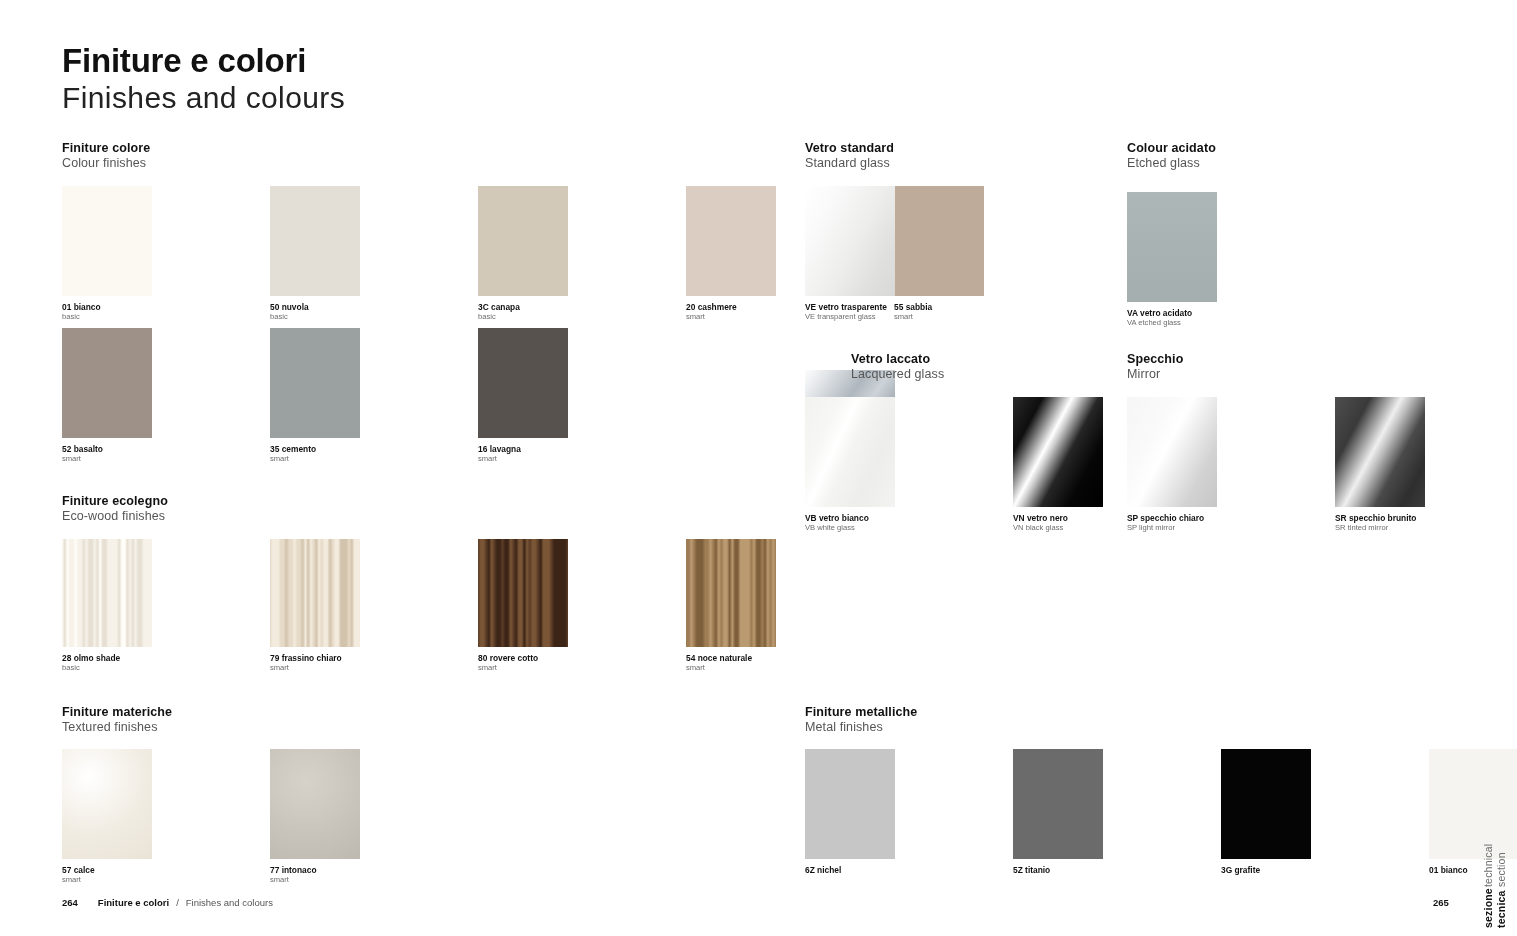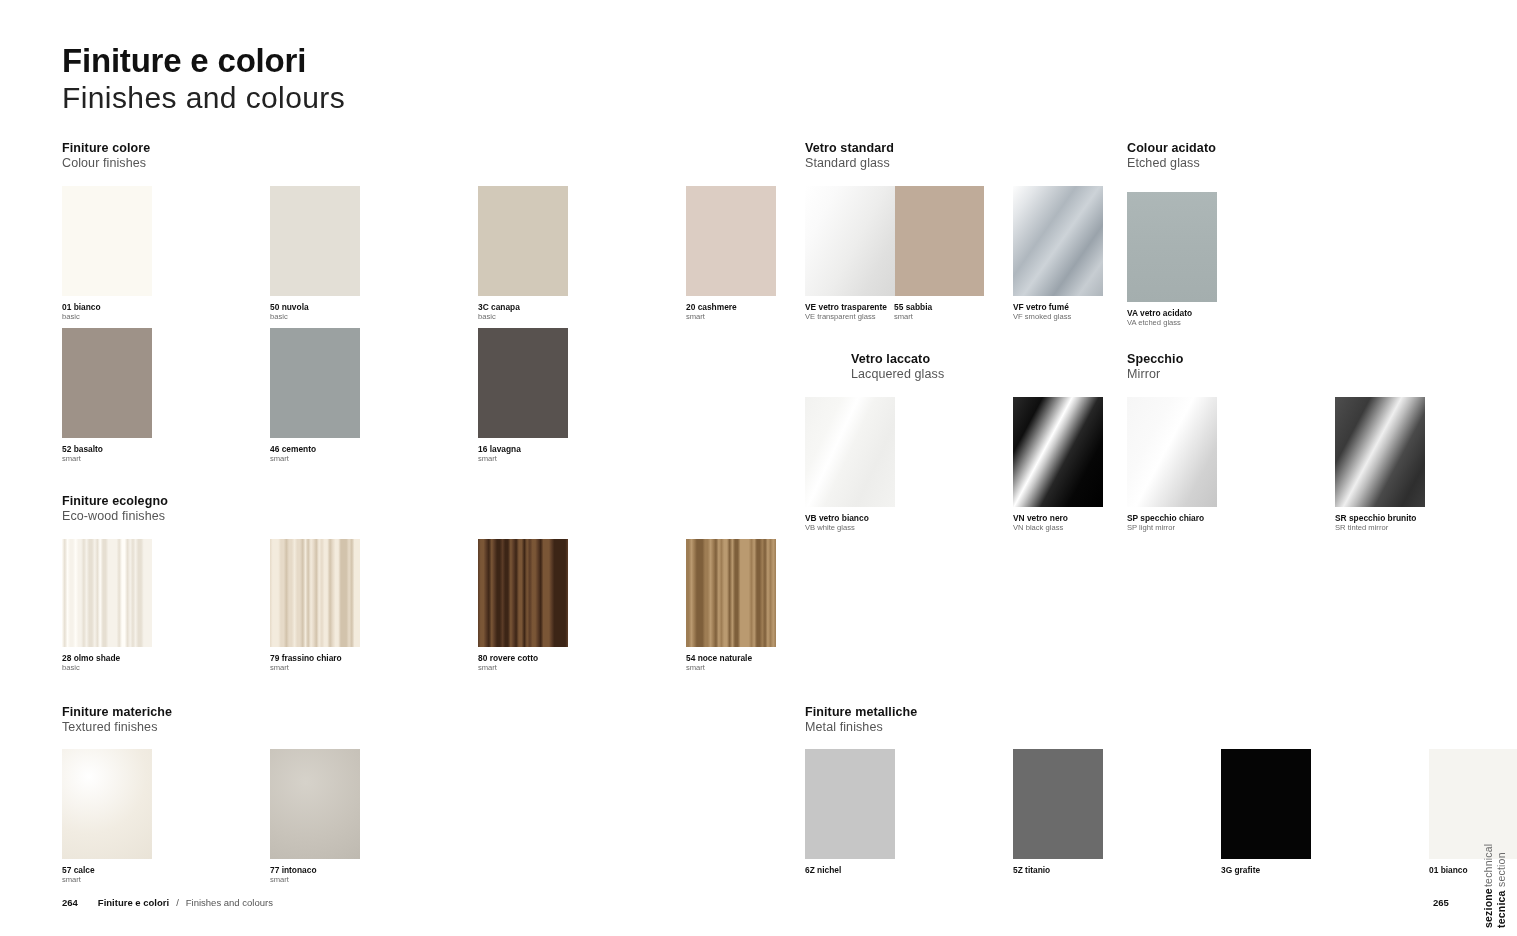--- a/index.html
+++ b/index.html
@@ -121,21 +121,21 @@
       <div class="cell">
         <div class="chip" style="background: rgb(158, 146, 136);"></div>
         <div class="cap">
           <div class="cap-it">52 basalto</div>
           <div class="cap-en">smart</div>
         </div>
       </div>
       <div class="cell">
         <div class="chip" style="background: rgb(155, 161, 161);"></div>
         <div class="cap">
-          <div class="cap-it">46 cemento</div>
+          <div class="cap-it">35 cemento</div>
           <div class="cap-en">smart</div>
         </div>
       </div>
       <div class="cell">
         <div class="chip" style="background: rgb(88, 82, 79);"></div>
         <div class="cap">
           <div class="cap-it">16 lavagna</div>
           <div class="cap-en">smart</div>
         </div>
       </div>
@@ -194,21 +194,21 @@
           <div class="cap-it">77 intonaco</div>
           <div class="cap-en">smart</div>
         </div>
       </div>
     </div>
 
   <div class="sec" style="left:805px; top:141px;">
     <div class="sec-it">Vetro standard</div>
     <div class="sec-en">Standard glass</div>
   </div>
-  <div class="row" id="grid-standard-glass" style="left:805px; top:186px; gap:48px;">
+  <div class="row" id="grid-standard-glass" style="left:805px; top:186px; gap:48px;flex-direction:column;">
       <div class="cell">
         <div class="chip" style="background: linear-gradient(118deg, rgb(255, 255, 255) 0%, rgb(250, 250, 250) 22%, rgb(237, 237, 236) 55%, rgb(224, 224, 223) 78%, rgb(216, 216, 215) 100%);"></div>
         <div class="cap">
           <div class="cap-it">VE vetro trasparente</div>
           <div class="cap-en">VE transparent glass</div>
         </div>
       </div>
       <div class="cell">
         <div class="chip" style="background: linear-gradient(125deg, rgb(253, 253, 253) 0%, rgb(227, 230, 233) 14%, rgb(175, 183, 190) 38%, rgb(205, 211, 216) 52%, rgb(154, 163, 171) 70%, rgb(199, 205, 210) 85%, rgb(174, 181, 187) 100%);"></div>
         <div class="cap">

